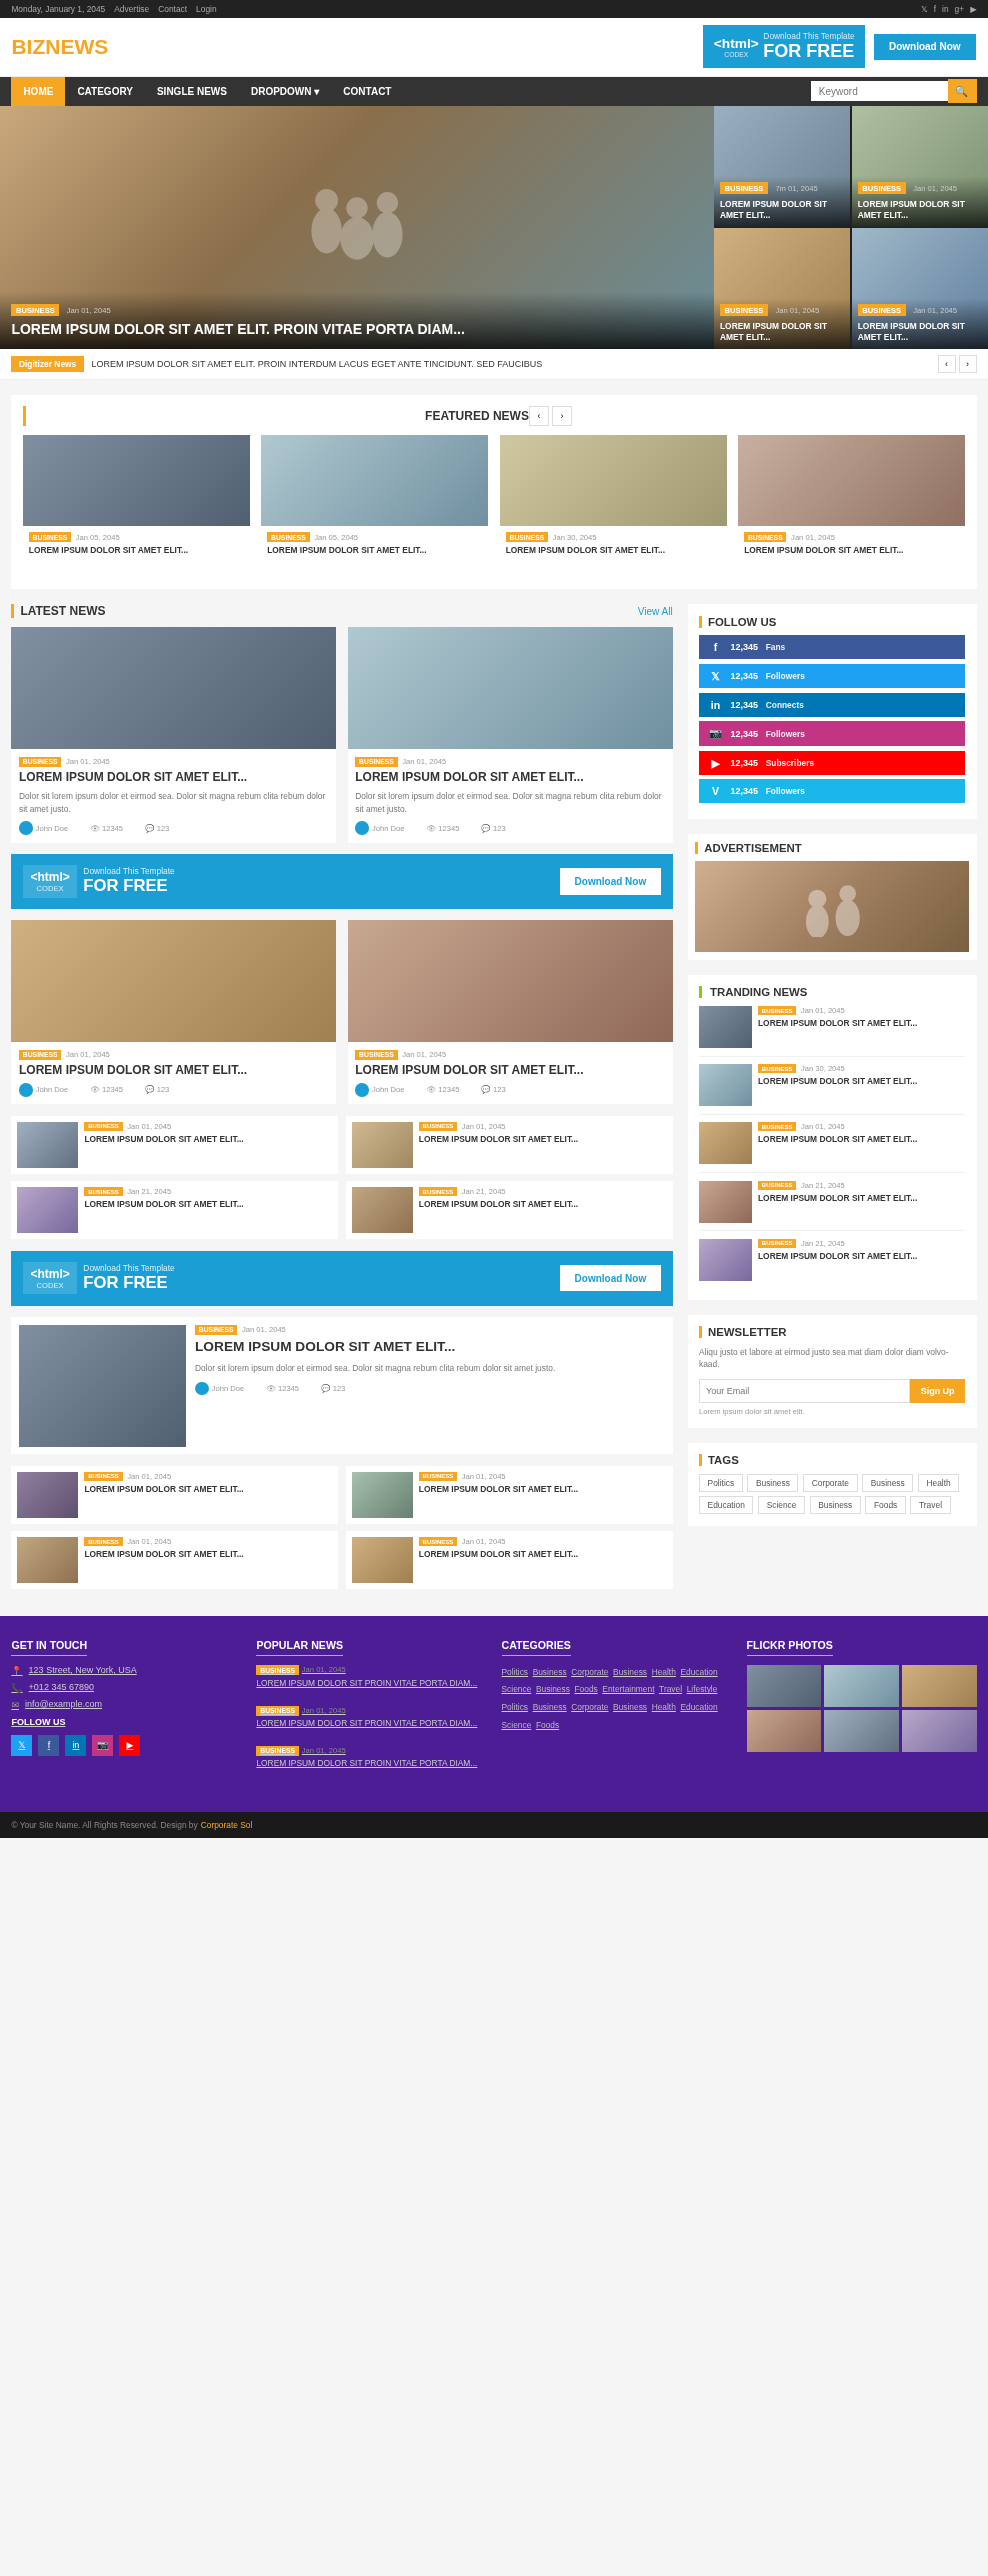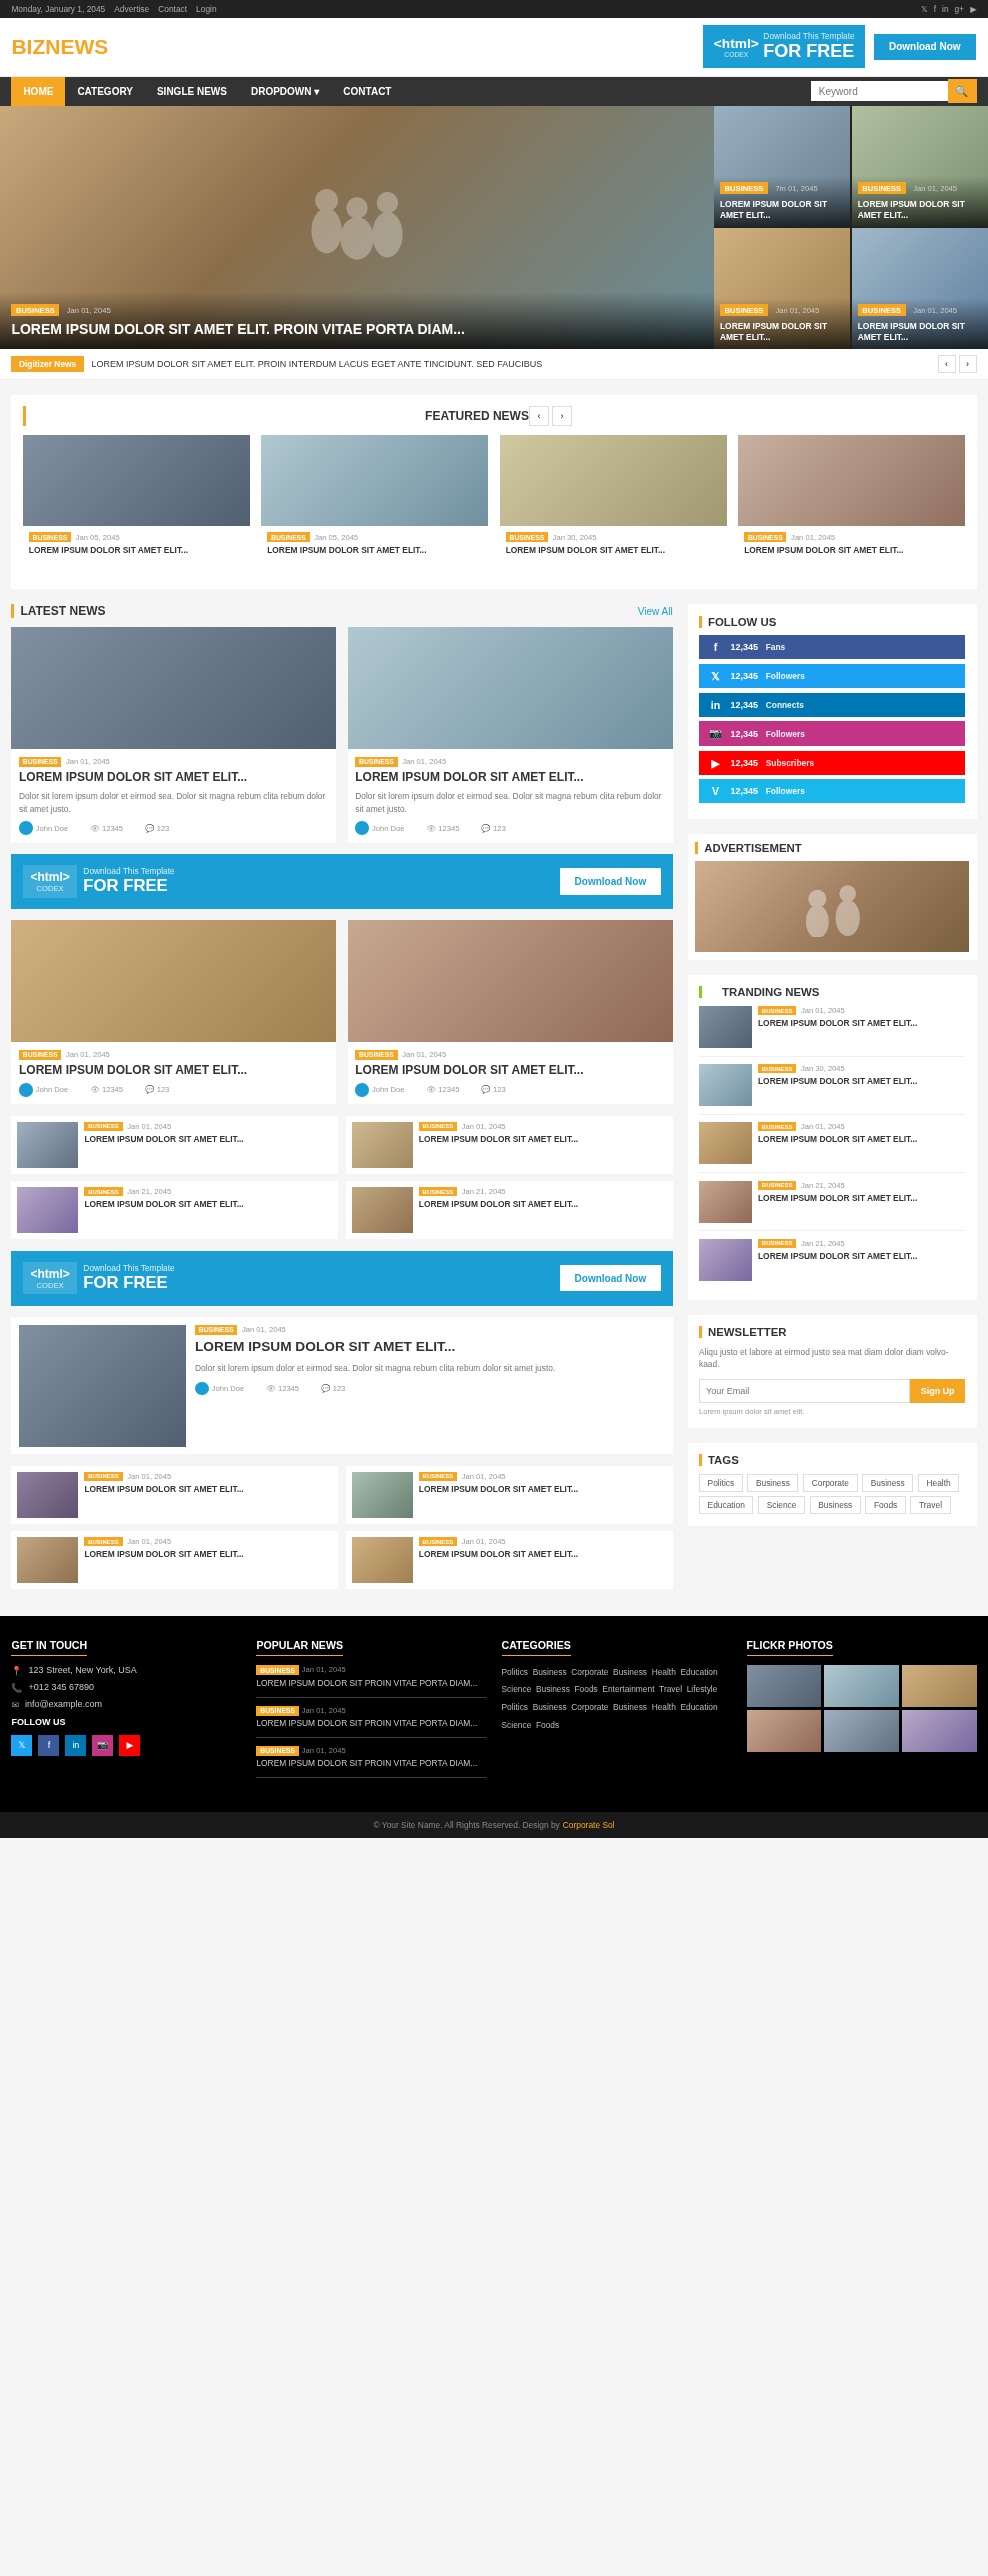--- a/index.html
+++ b/index.html
@@ -134,21 +134,21 @@
     .yt { background: #ff0000; }
     .vi { background: #1ab7ea; }
     
     
     .ad-sidebar { background: #fff; padding: 7.6px; margin-bottom: 15px; }
     .ad-sidebar-title { font-size: 11.4px; font-weight: 900; text-transform: uppercase; border-left: 3px solid #f5a623; padding-left: 6px; margin-bottom: 7.6px; }
     .ad-sidebar-img { width: 100%; height: 91px; background: linear-gradient(135deg, #d0b090 0%, #a08060 50%, #7a6040 100%); display: flex; align-items: center; justify-content: center; }
     
     
     .trending-section { background: #fff; padding: 11.4px; margin-bottom: 15px; }
-    .trending-title { font-size: 11.4px; font-weight: 900; text-transform: uppercase; border-left: 3px solid #84cc16; padding-left: 20px; margin-bottom: 7.6px; }
+    .trending-title { font-size: 11.4px; font-weight: 900; text-transform: uppercase; border-left: 3px solid #84cc16; padding-left: 8px; margin-bottom: 7.6px; }
     .trending-item { display: flex; gap: 6px; margin-bottom: 7.6px; padding-bottom: 7.6px; border-bottom: 0.8px solid #f0f0f0; }
     .trending-item:last-child { border-bottom: none; margin-bottom: 0; }
     .trending-img { width: 53px; height: 42px; flex-shrink: 0; }
     .trending-body { flex: 1; }
     .trending-item-title { font-size: 8.4px; font-weight: bold; line-height: 1.4; color: #333; }
     
     
     .newsletter-section { background: #fff; padding: 11.4px; margin-bottom: 15px; }
     .newsletter-title { font-size: 11.4px; font-weight: 900; text-transform: uppercase; border-left: 3px solid #f5a623; padding-left: 6px; margin-bottom: 7.6px; }
     .newsletter-text { font-size: 8.4px; color: #777; line-height: 1.5; margin-bottom: 7.6px; }
@@ -157,21 +157,21 @@
     .signup-btn { background: #f5a623; color: #fff; border: none; padding: 6px 10.6px; font-size: 9px; font-weight: bold; cursor: pointer; }
     .newsletter-note { font-size: 7.6px; color: #999; }
     
     
     .tags-section { background: #fff; padding: 11.4px; margin-bottom: 15px; }
     .tags-title { font-size: 11.4px; font-weight: 900; text-transform: uppercase; border-left: 3px solid #f5a623; padding-left: 6px; margin-bottom: 7.6px; }
     .tags-cloud { display: flex; flex-wrap: wrap; gap: 4.6px; }
     .tag-item { border: 0.8px solid #ddd; padding: 3px 7.6px; font-size: 8.4px; color: #555; cursor: pointer; }
     
     
-    .footer { background: #000000; color: #ccc; padding: 23px 11.4px 11.4px; }
+    .footer { background: #4c1d95; color: #ccc; padding: 23px 11.4px 11.4px; text-decoration: underline; }
     .footer-grid { display: grid; grid-template-columns: 1fr 1fr 1fr 1fr; gap: 15px; margin-bottom: 15px; }
     .footer-col-title { font-size: 10.6px; font-weight: 900; color: #fff; text-transform: uppercase; margin-bottom: 9px; border-bottom: 1.5px solid #f5a623; padding-bottom: 4.6px; display: inline-block; }
     .footer-contact-item { display: flex; gap: 6px; margin-bottom: 6px; font-size: 9px; align-items: flex-start; }
     .footer-icon { color: #aaa; font-size: 9px; margin-top: 0.8px; }
     .footer-social { display: flex; gap: 6px; margin-top: 7.6px; }
     .footer-social-btn { width: 21px; height: 21px; display: flex; align-items: center; justify-content: center; font-size: 9px; color: #fff; cursor: pointer; }
     .footer-social-btn.tw-btn { background: #1da1f2; }
     .footer-social-btn.fb-btn { background: #3b5998; }
     .footer-social-btn.li-btn { background: #0077b5; }
     .footer-social-btn.ig-btn { background: #c13584; }
@@ -181,21 +181,21 @@
     .popular-tag { background: #f5a623; color: #fff; font-size: 6.8px; font-weight: bold; padding: 1.5px 3.8px; white-space: nowrap; text-transform: uppercase; }
     .popular-text { font-size: 8.4px; color: #ccc; line-height: 1.4; }
     
     .footer-cat-grid { display: flex; flex-wrap: wrap; gap: 4.6px; }
     .footer-cat-item { font-size: 8.4px; color: #bbb; cursor: pointer; padding: 1.5px 0; }
     
     .flickr-grid { display: grid; grid-template-columns: repeat(3, 1fr); gap: 3px; }
     .flickr-thumb { height: 42px; }
     
     
-    .footer-bottom { background: #1a1a1a; padding: 7.6px 11.4px; text-align: center; font-size: 8.4px; color: #888; display: flex; justify-content: center; align-items: center; gap: 3px; }
+    .footer-bottom { background: #1a1a1a; padding: 7.6px 11.4px; text-align: center; font-size: 8.4px; color: #888; display: flex; justify-content: flex-start; align-items: center; gap: 3px; }
     .footer-bottom a { color: #f5a623; text-decoration: none; }
     .section-bg { background: #fff; padding: 11.4px; margin-bottom: 15px; }
   </style>
 </head>
 <body>
 
 <div class="top-bar">
   <div class="top-bar-left">
     <span>Monday, January 1, 2045</span>
     <span>Advertise</span>

